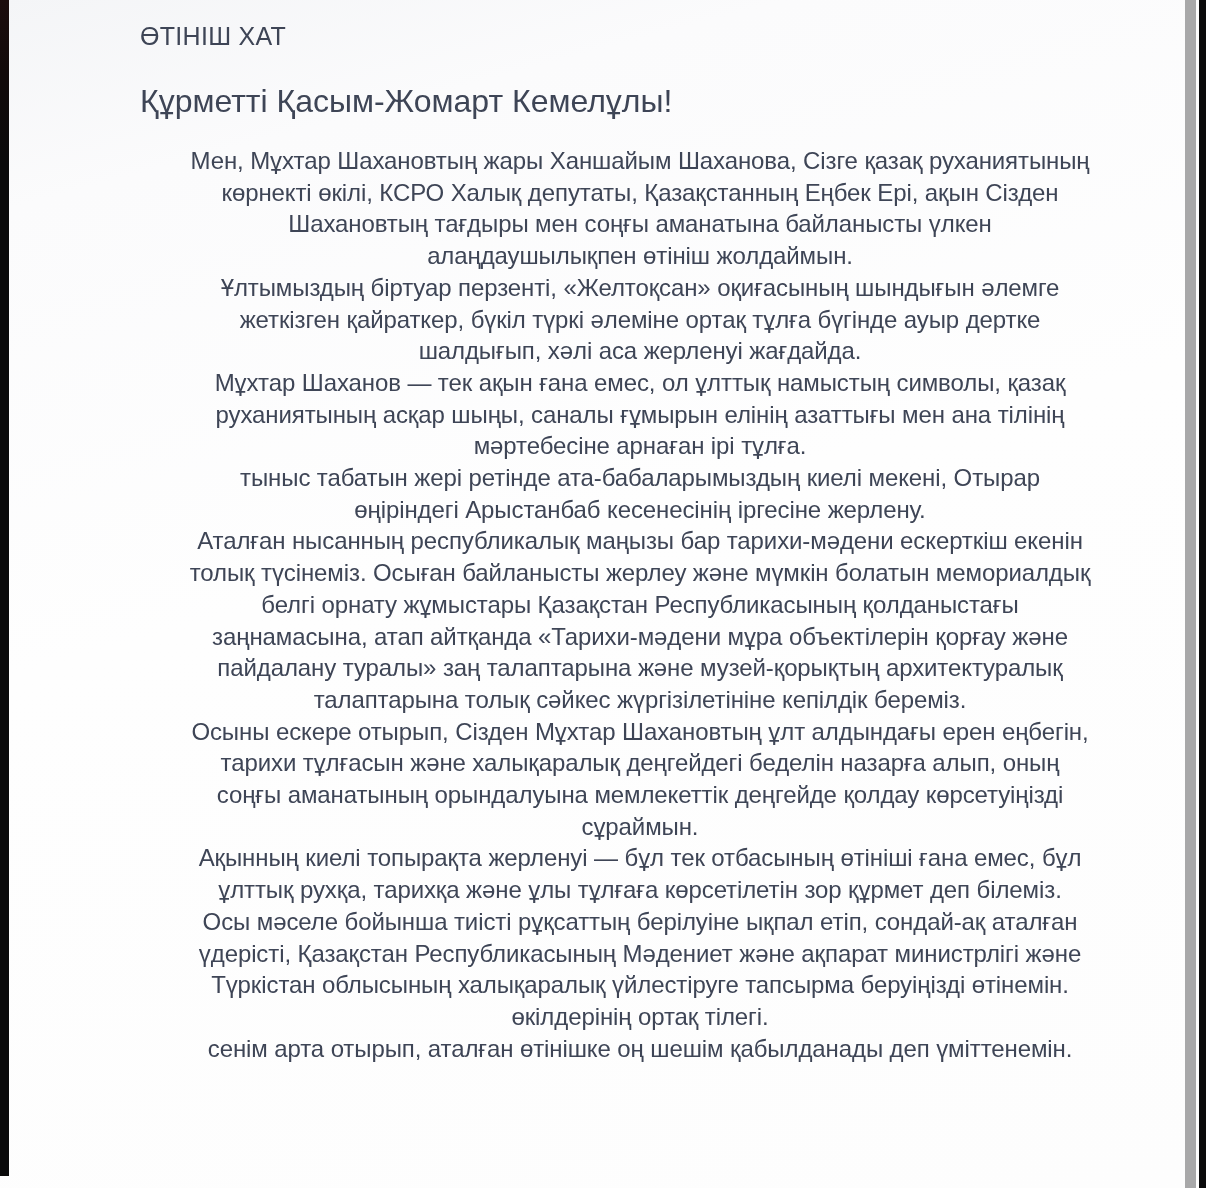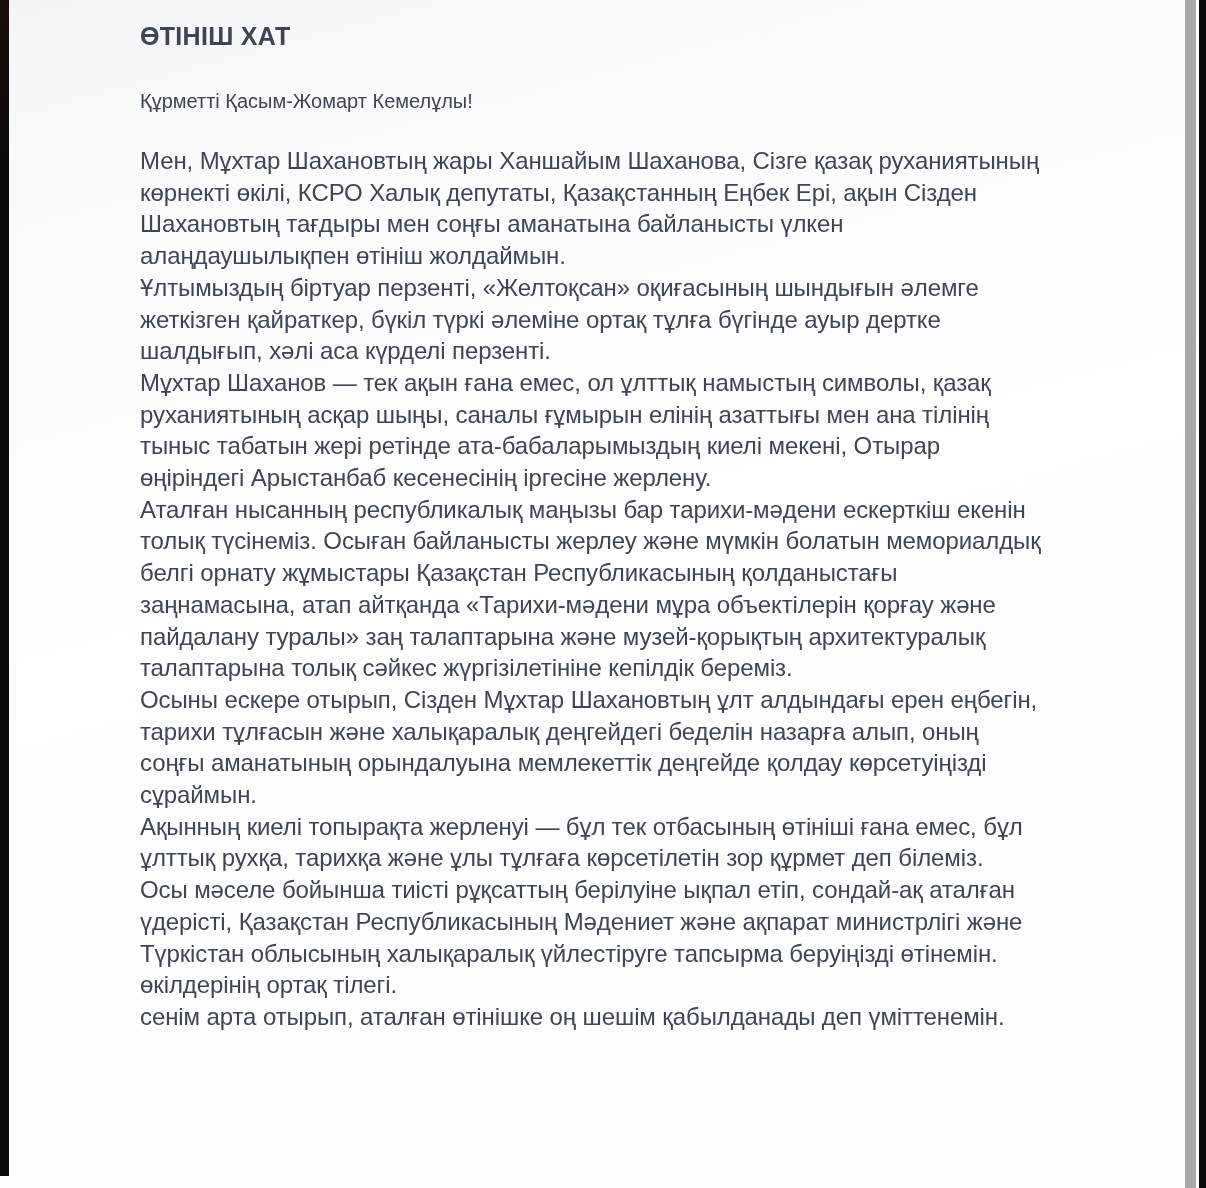--- a/index.html
+++ b/index.html
@@ -44,38 +44,39 @@
   }
   .content {
     position: absolute;
     left: 140px;
     top: 20px;
     width: 1000px;
   }
   .title {
     font-size: 25px;
     line-height: 32px;
-    font-weight: 700;
+    font-weight: 400;
     letter-spacing: 0.3px;
     white-space: nowrap;
   }
   .greeting {
     margin-top: 33px;
-    font-size: 20px;
+    font-size: 32px;
     line-height: 32px;
     white-space: nowrap;
   }
   .letter-body {
     margin-top: 28px;
   }
   .line {
     font-size: 24px;
     line-height: 31.7px;
     letter-spacing: -0.1px;
     white-space: nowrap;
+    text-align: center;
   }
 </style>
 </head>
 <body>
 
 <div class="photo-surface"></div>
 
 <div class="edge-left"></div>
 <div class="edge-gray-right"></div>
 <div class="edge-black-right"></div>
@@ -85,23 +86,24 @@
 
   <div class="greeting">Құрметті Қасым-Жомарт Кемелұлы!</div>
 
   <div class="letter-body">
       <div class="line">Мен, Мұхтар Шахановтың жары Ханшайым Шаханова, Сізге қазақ руханиятының</div>
       <div class="line">көрнекті өкілі, КСРО Халық депутаты, Қазақстанның Еңбек Ері, ақын Сізден</div>
       <div class="line">Шахановтың тағдыры мен соңғы аманатына байланысты үлкен</div>
       <div class="line">алаңдаушылықпен өтініш жолдаймын.</div>
       <div class="line">Ұлтымыздың біртуар перзенті, «Желтоқсан» оқиғасының шындығын әлемге</div>
       <div class="line">жеткізген қайраткер, бүкіл түркі әлеміне ортақ тұлға бүгінде ауыр дертке</div>
-      <div class="line">шалдығып, хәлі аса күрделі перзенті.</div>
+      <div class="line">шалдығып, хәлі аса жерленуі жағдайда.</div>
       <div class="line">Мұхтар Шаханов — тек ақын ғана емес, ол ұлттық намыстың символы, қазақ</div>
       <div class="line">руханиятының асқар шыңы, саналы ғұмырын елінің азаттығы мен ана тілінің</div>
+      <div class="line">мәртебесіне арнаған ірі тұлға.</div>
       <div class="line">тыныс табатын жері ретінде ата-бабаларымыздың киелі мекені, Отырар</div>
       <div class="line">өңіріндегі Арыстанбаб кесенесінің іргесіне жерлену.</div>
       <div class="line">Аталған нысанның республикалық маңызы бар тарихи-мәдени ескерткіш екенін</div>
       <div class="line">толық түсінеміз. Осыған байланысты жерлеу және мүмкін болатын мемориалдық</div>
       <div class="line">белгі орнату жұмыстары Қазақстан Республикасының қолданыстағы</div>
       <div class="line">заңнамасына, атап айтқанда «Тарихи-мәдени мұра объектілерін қорғау және</div>
       <div class="line">пайдалану туралы» заң талаптарына және музей-қорықтың архитектуралық</div>
       <div class="line">талаптарына толық сәйкес жүргізілетініне кепілдік береміз.</div>
       <div class="line">Осыны ескере отырып, Сізден Мұхтар Шахановтың ұлт алдындағы ерен еңбегін,</div>
       <div class="line">тарихи тұлғасын және халықаралық деңгейдегі беделін назарға алып, оның</div>

